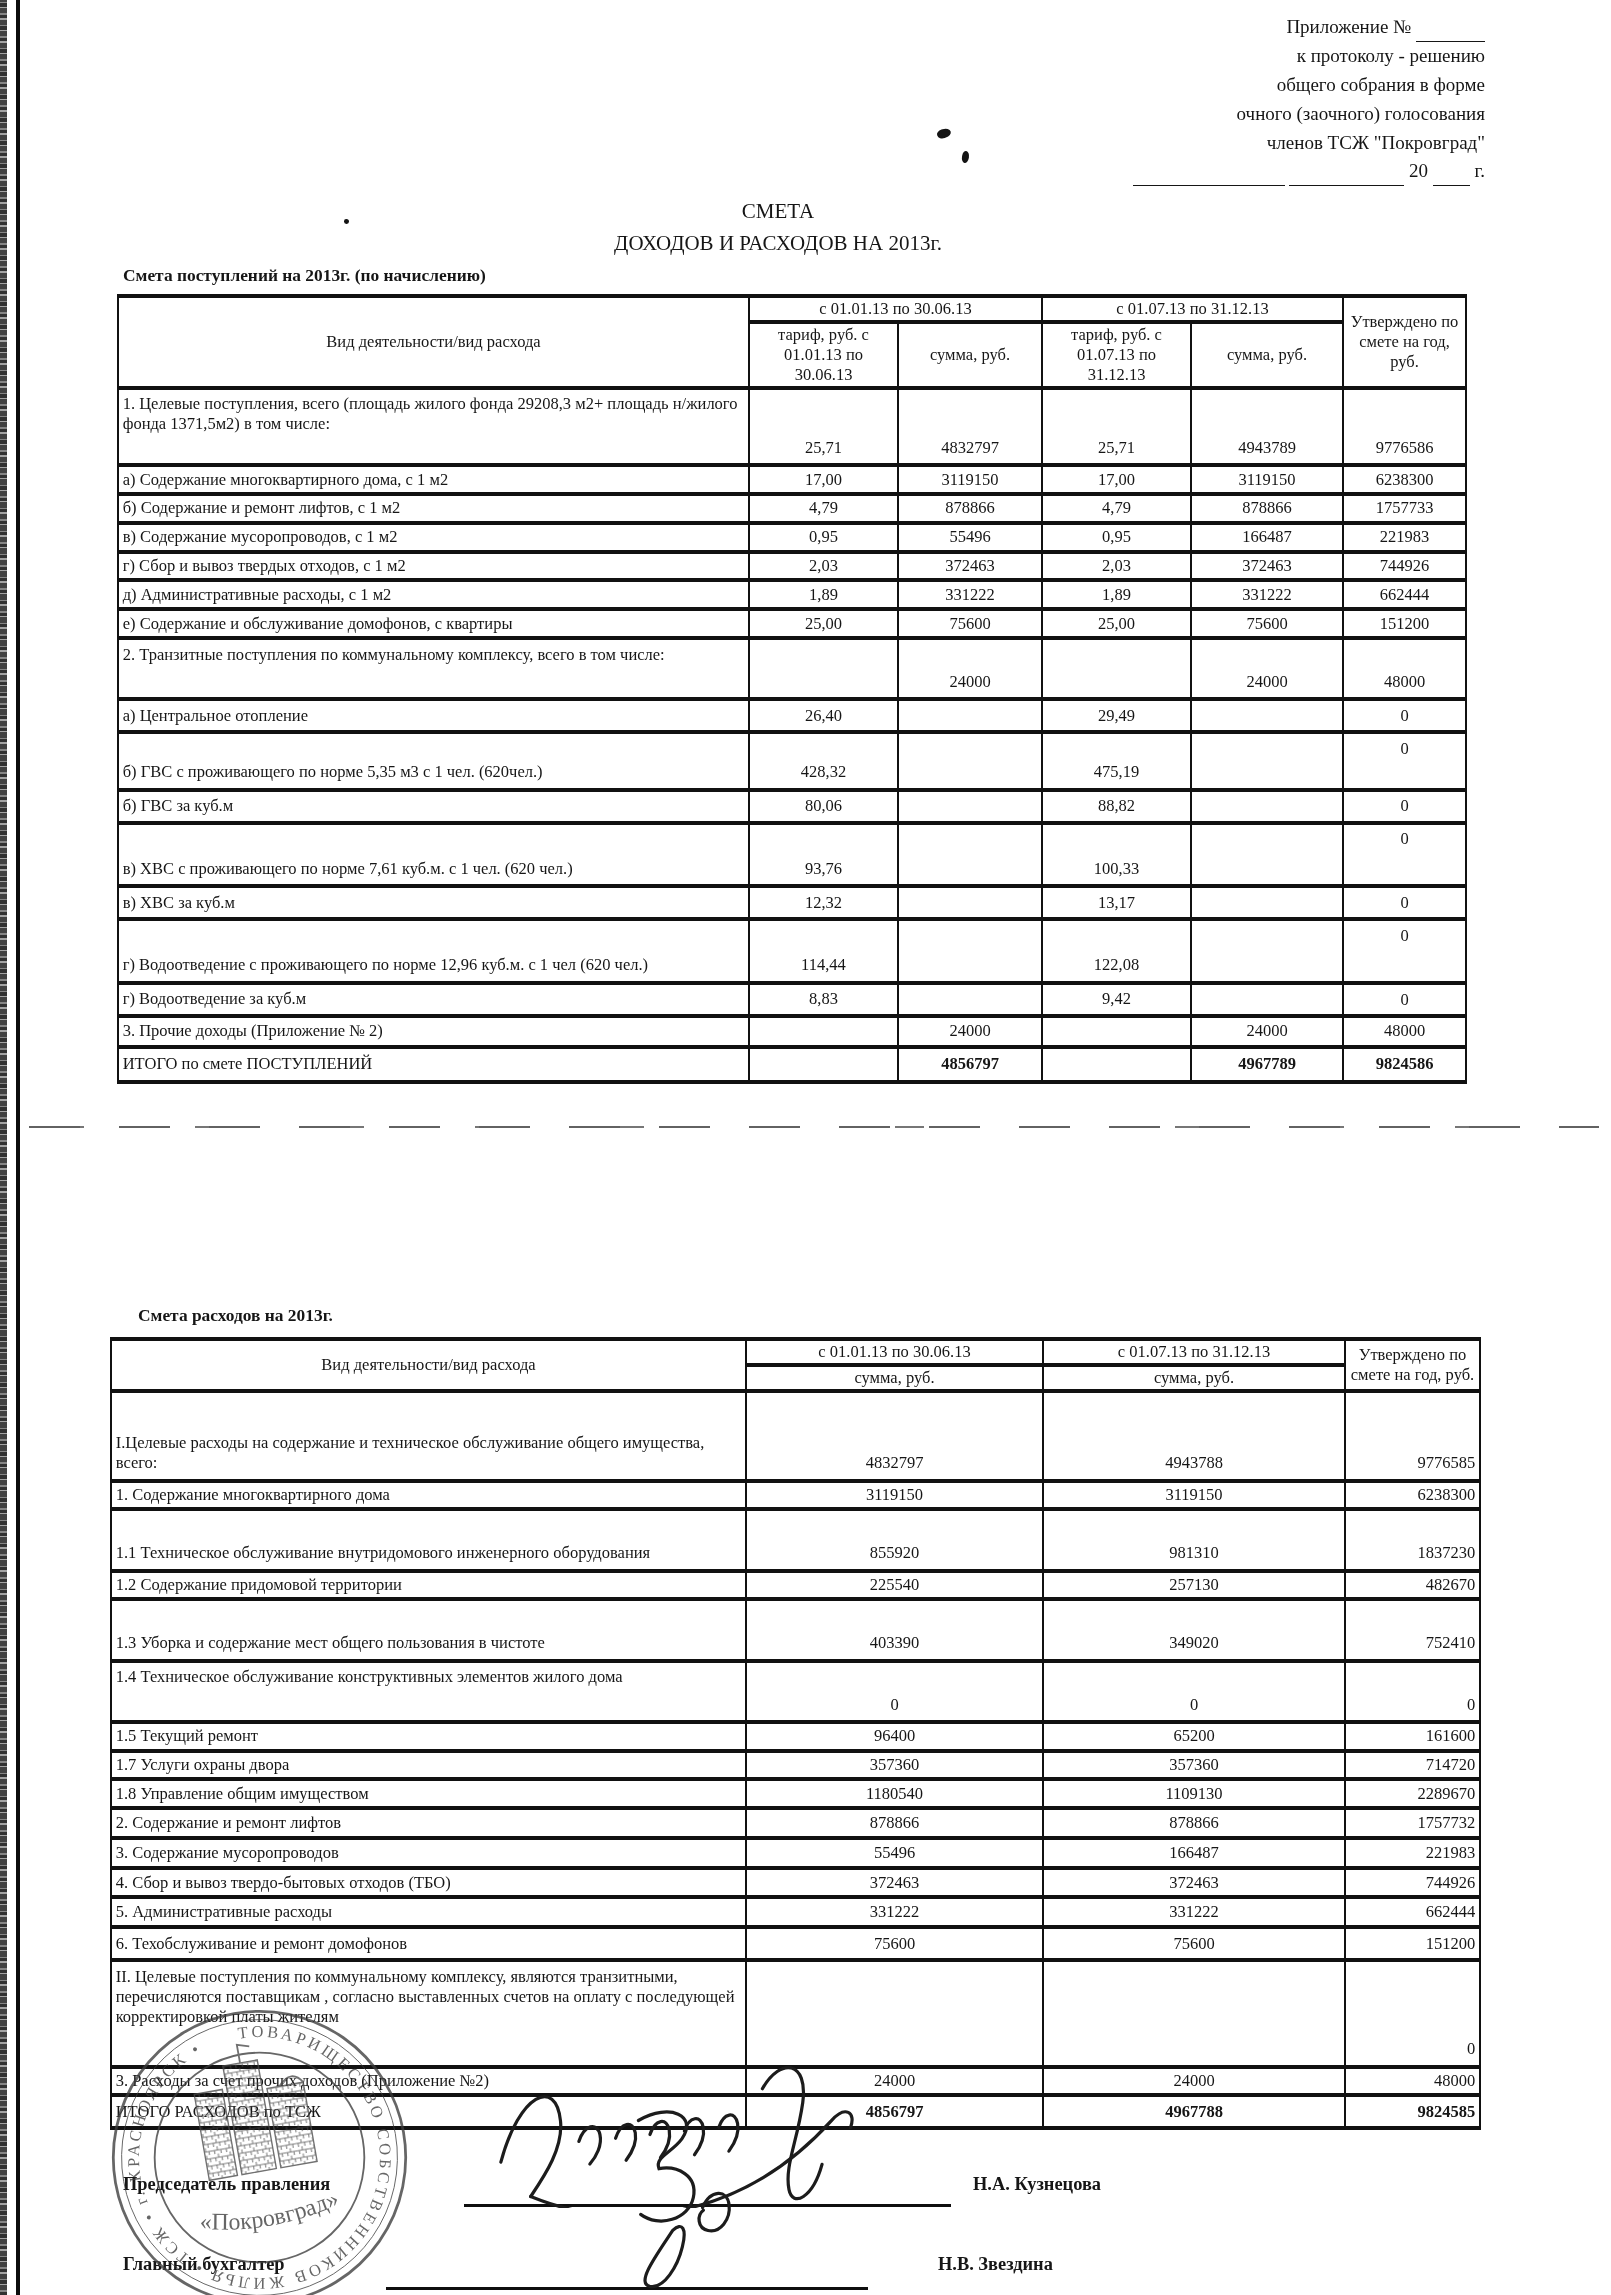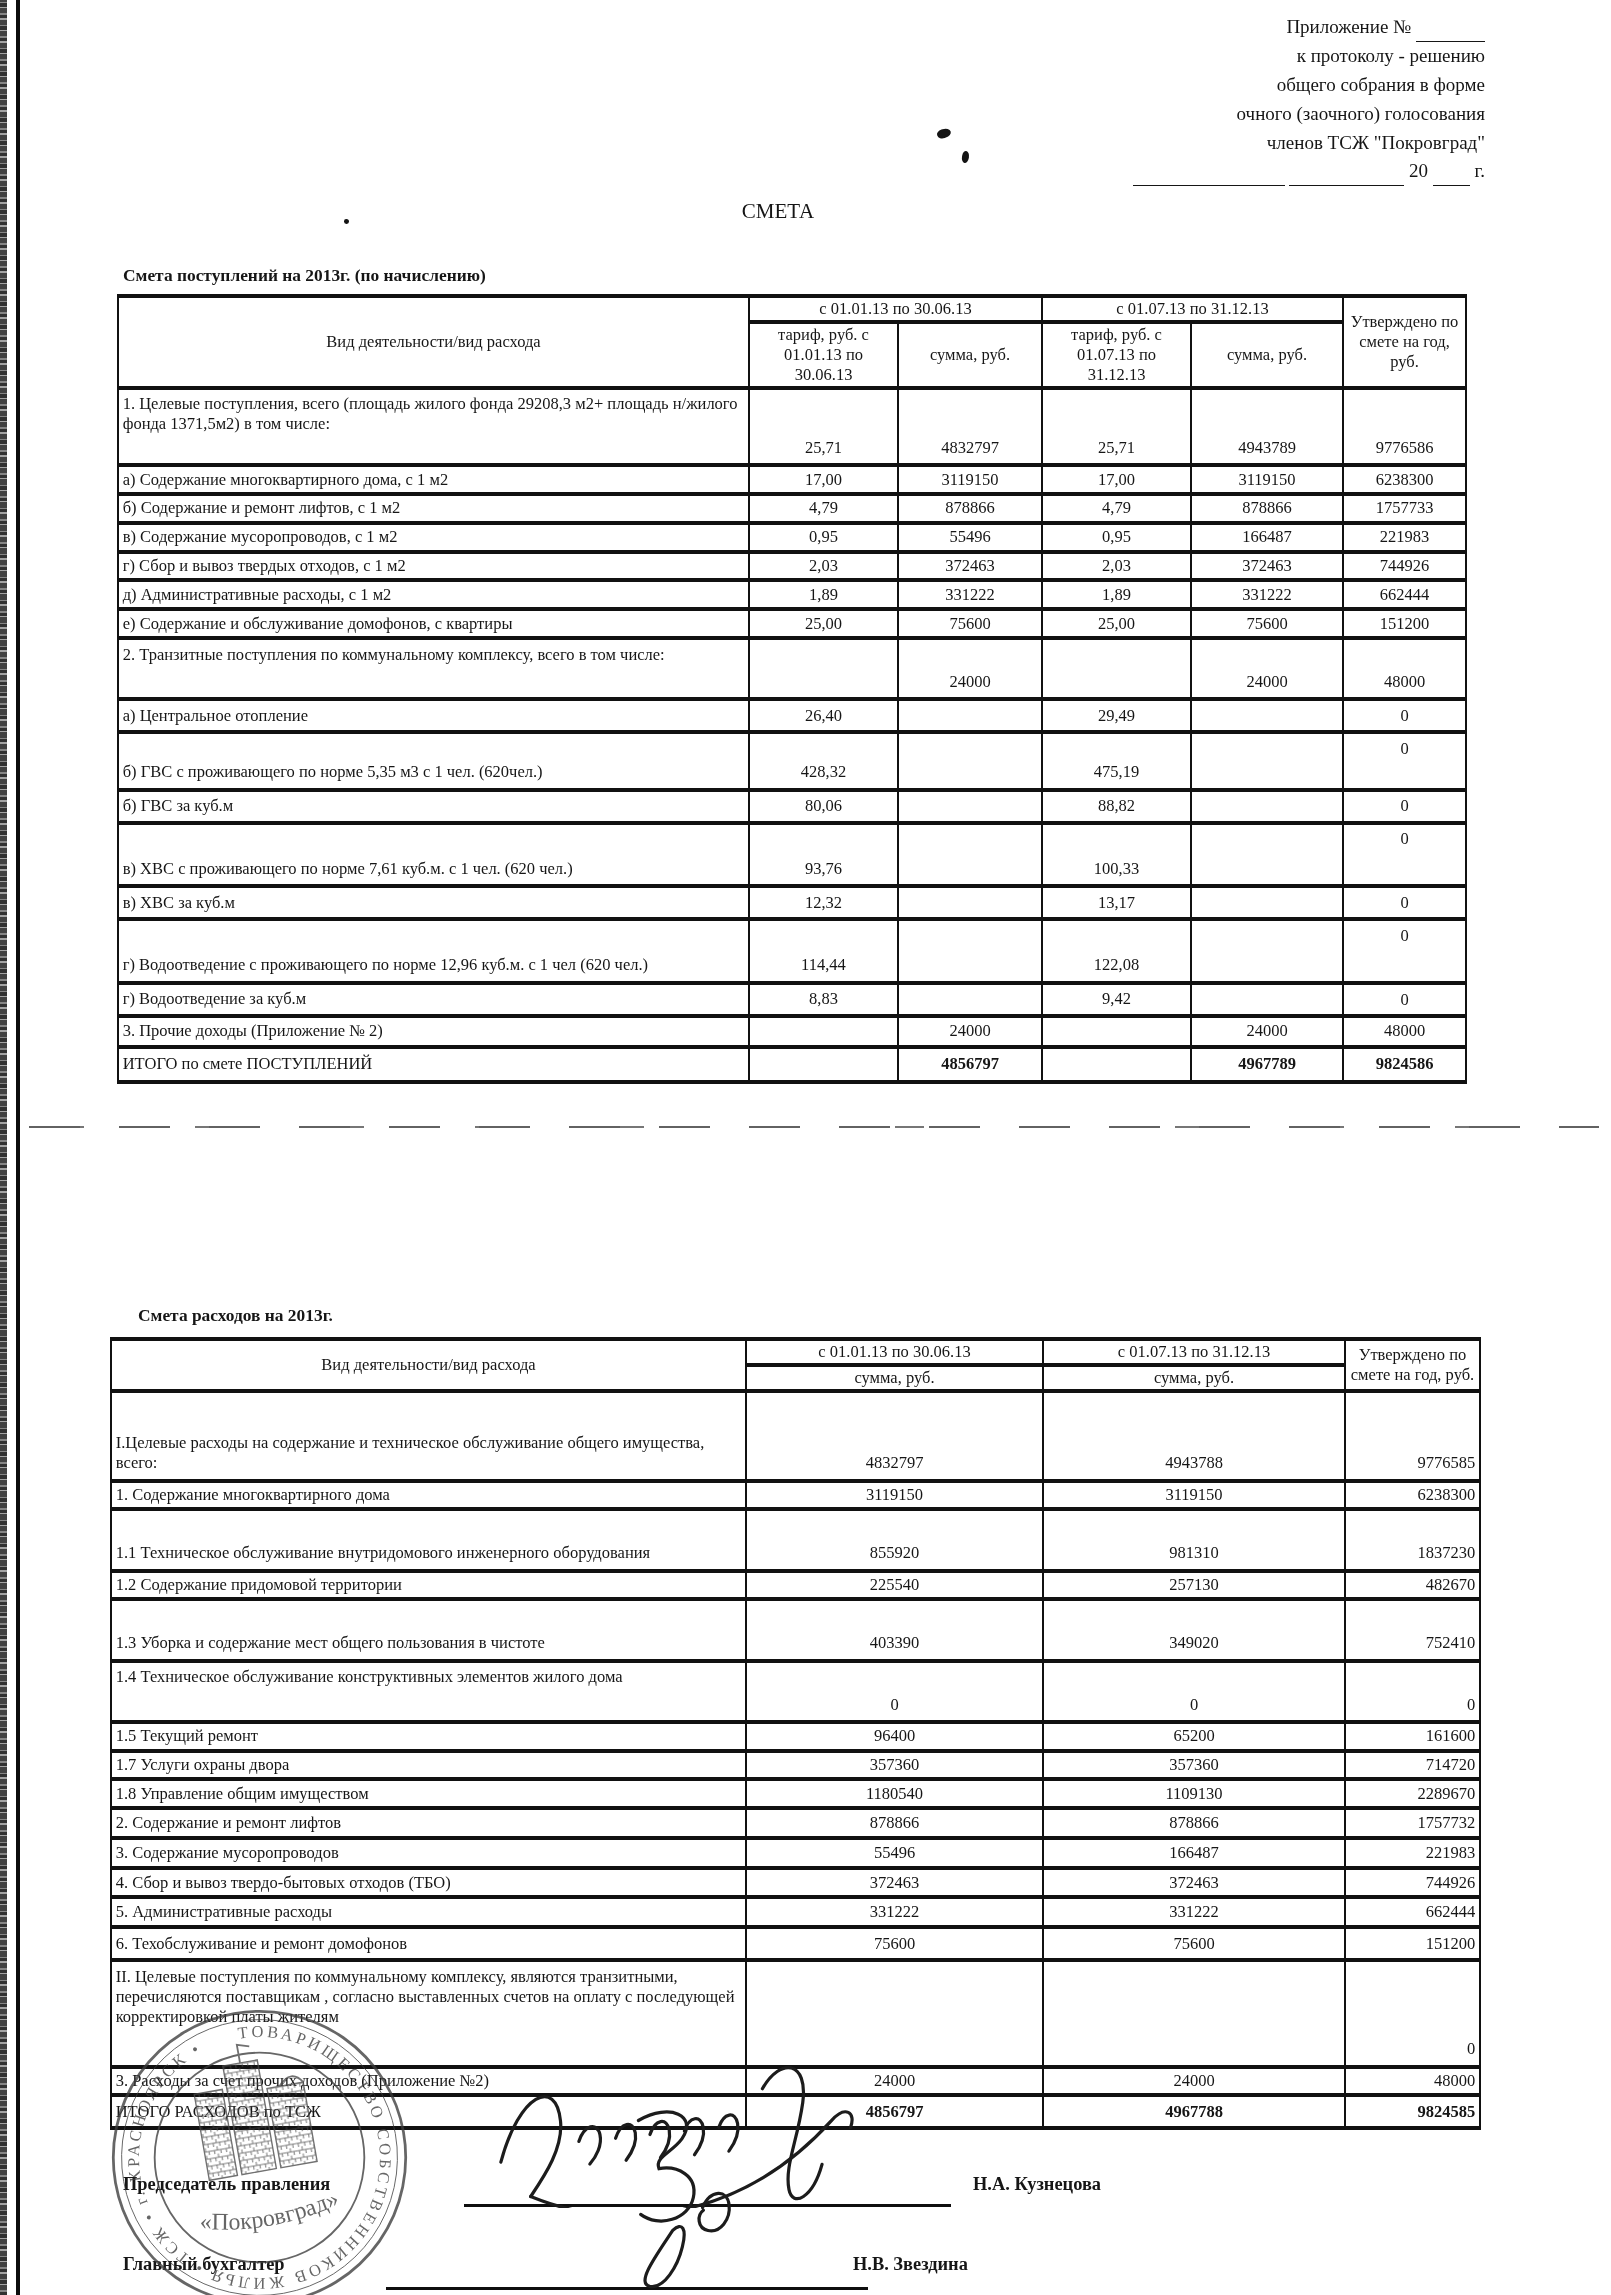--- a/index.html
+++ b/index.html
@@ -68,20 +68,21 @@
     <span class="uline" style="width:152px;"></span>
     <span class="uline" style="width:115px;"></span>
     <span>20</span>
     <span class="uline" style="width:37px;"></span>
     <span>г.</span>
   </div>
 </div>
 
 <div class="doc-title">
   <div>СМЕТА</div>
+  <div>ДОХОДОВ И РАСХОДОВ НА 2013г.</div>
 </div>
 
 <div class="tbl-caption" style="left:123px;top:265px;">Смета поступлений на 2013г. (по начислению)</div>
 
 <table class="sheet" style="left:117px;top:294px;width:1347px;height:790px;">
   <colgroup>
     <col style="width:631px">
       <col style="width:149px">
       <col style="width:144px">
       <col style="width:149px">
@@ -387,21 +388,21 @@
 
 <div class="sig-label" style="left:123px;top:2254px;">Главный бухгалтер</div>
 <div class="sig-underline" style="left:386px;top:2287px;width:482px;"></div>
 <svg class="sig-svg" style="left:542px;top:2093px;" width="321" height="197" viewBox="0 0 700 430">
   <g fill="none" stroke="#1c1c1c" stroke-width="7" stroke-linecap="round">
     <path d="M210 60 C280 20 340 50 305 100 C283 130 245 140 255 165 C295 158 340 180 330 228 C320 276 255 295 215 265"></path>
     <path d="M350 250 C368 210 404 210 408 244 C412 276 388 306 362 300 C338 295 338 266 352 256"></path>
     <path d="M285 300 C245 360 205 415 235 422 C266 428 296 378 306 336 C316 296 306 280 285 300"></path>
   </g>
 </svg>
-<div class="sig-name" style="left:853px;top:2254px;font-family:Liberation Serif, serif;">Н.В. Звездина</div>
+<div class="sig-name" style="left:938px;top:2254px;font-family:Liberation Serif, serif;">Н.В. Звездина</div>
 
 <svg class="stamp" viewBox="0 0 720 720">
   <defs>
     <path id="ringPath" d="M360 98 A262 262 0 1 1 359.9 98"></path>
     <path id="centerArc" d="M170 480 Q360 540 550 480"></path>
     <pattern id="brick" width="26" height="16" patternUnits="userSpaceOnUse">
       <rect width="26" height="16" fill="none"></rect>
       <path d="M0 8 H26 M13 0 V8 M6 8 V16 M20 8 V16" stroke="#4a4a4a" stroke-width="2" fill="none"></path>
     </pattern>
   </defs>

